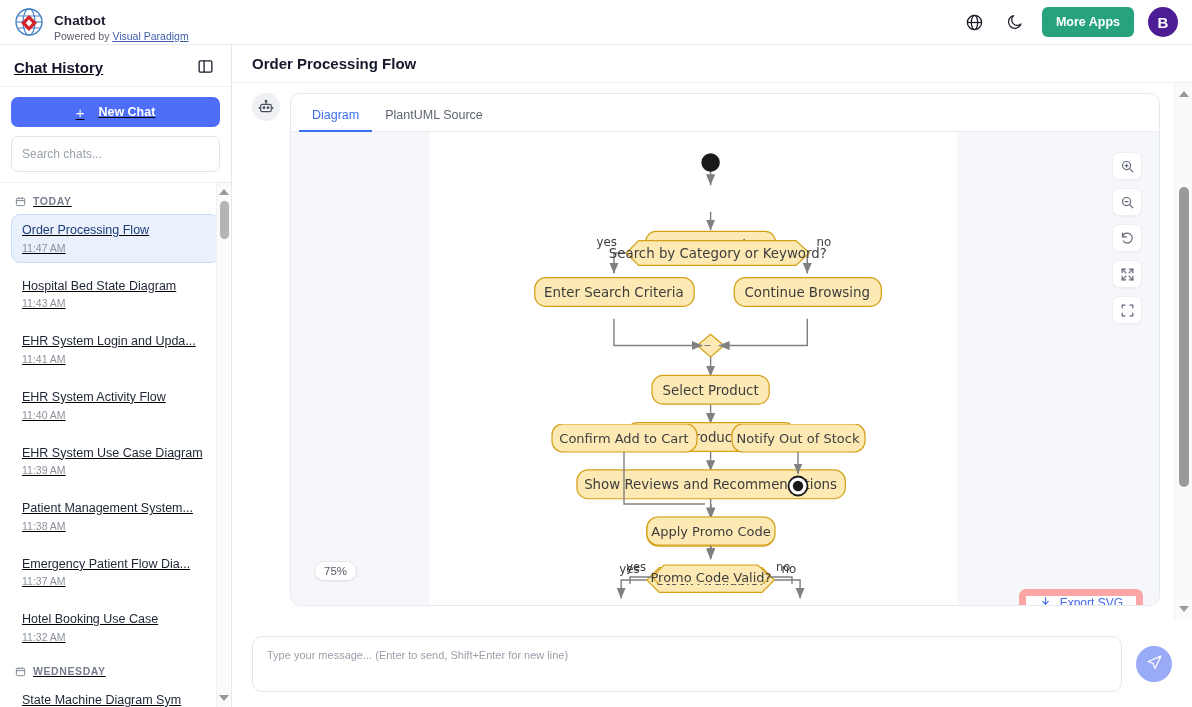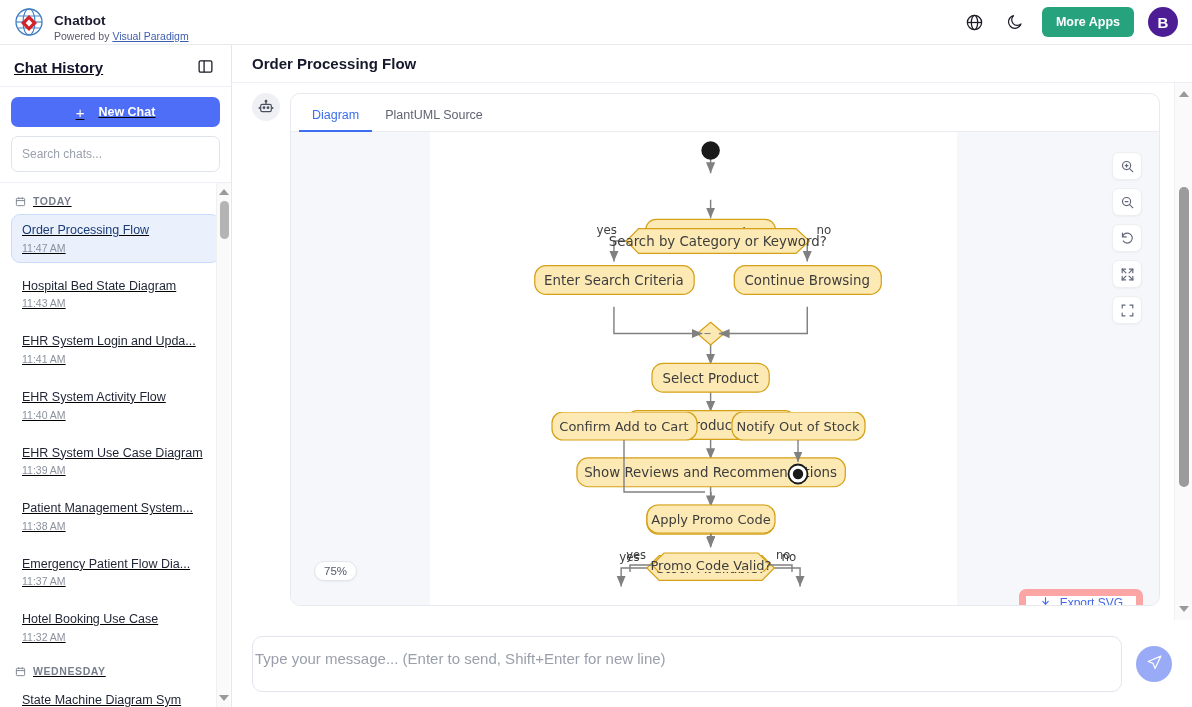--- a/index.html
+++ b/index.html
@@ -129,21 +129,21 @@
   }
   .tab.active { color: #3b6ef0; border-bottom-color: #3b6ef0; font-weight: normal; }
 
   .canvas {
     position: absolute; left: 0; right: 0; top: 38px; bottom: 0;
     background: #f5f7fa; overflow: hidden;
   }
   .canvas-white {
     position: absolute; left: 139px; top: 0; width: 527px; bottom: 0; background: #fff;
   }
-  .diagram-holder { position: absolute; left: 0; top: 0; width: 100%; height: 100%; }
+  .diagram-holder { position: absolute; left: 0; top: 12px; width: 100%; height: 100%; }
   .zoom-badge {
     position: absolute; left: 23px; bottom: 24px; background: #fff; border: 1px solid #e2e5ea;
     border-radius: 10px; padding: 3px 9px; font-size: 11.5px; color: #55596a;
     box-shadow: 0 1px 2px rgba(0,0,0,.05);
   }
   .zoom-tools { position: absolute; right: 17px; top: 20px; display: flex; flex-direction: column; gap: 8px; }
   .ztool {
     width: 30px; height: 28px; background: #fff; border: 1px solid #eceef2; border-radius: 7px;
     display: flex; align-items: center; justify-content: center; color: #62677a; cursor: pointer;
     box-shadow: 0 1px 2px rgba(0,0,0,.04);
@@ -171,21 +171,21 @@
   }
 
   
   .composer {
     height: 87px; min-height: 87px; background: #fff;
     display: flex; align-items: center; gap: 14px; padding: 0 20px 0 20px;
     border-top: 1px solid #fff;
   }
   .composer-input {
     flex: 1; height: 56px; border: 1px solid #e2e5ec; border-radius: 10px;
-    padding: 11px 2px; font-size: 15px; color: #2a2f3c; resize: none;
+    padding: 11px 14px; font-size: 11px; color: #2a2f3c; resize: none;
     font-family: inherit; background: #fff; line-height: 1.4;
   }
   .composer-input::placeholder { color: #9aa0ab; }
   .send-btn {
     width: 36px; height: 36px; border-radius: 50%; background: #99aaf6; border: none;
     display: flex; align-items: center; justify-content: center; color: #fff; cursor: pointer;
   }
 
   
   .uml text { font-family: "DejaVu Sans", sans-serif; }

